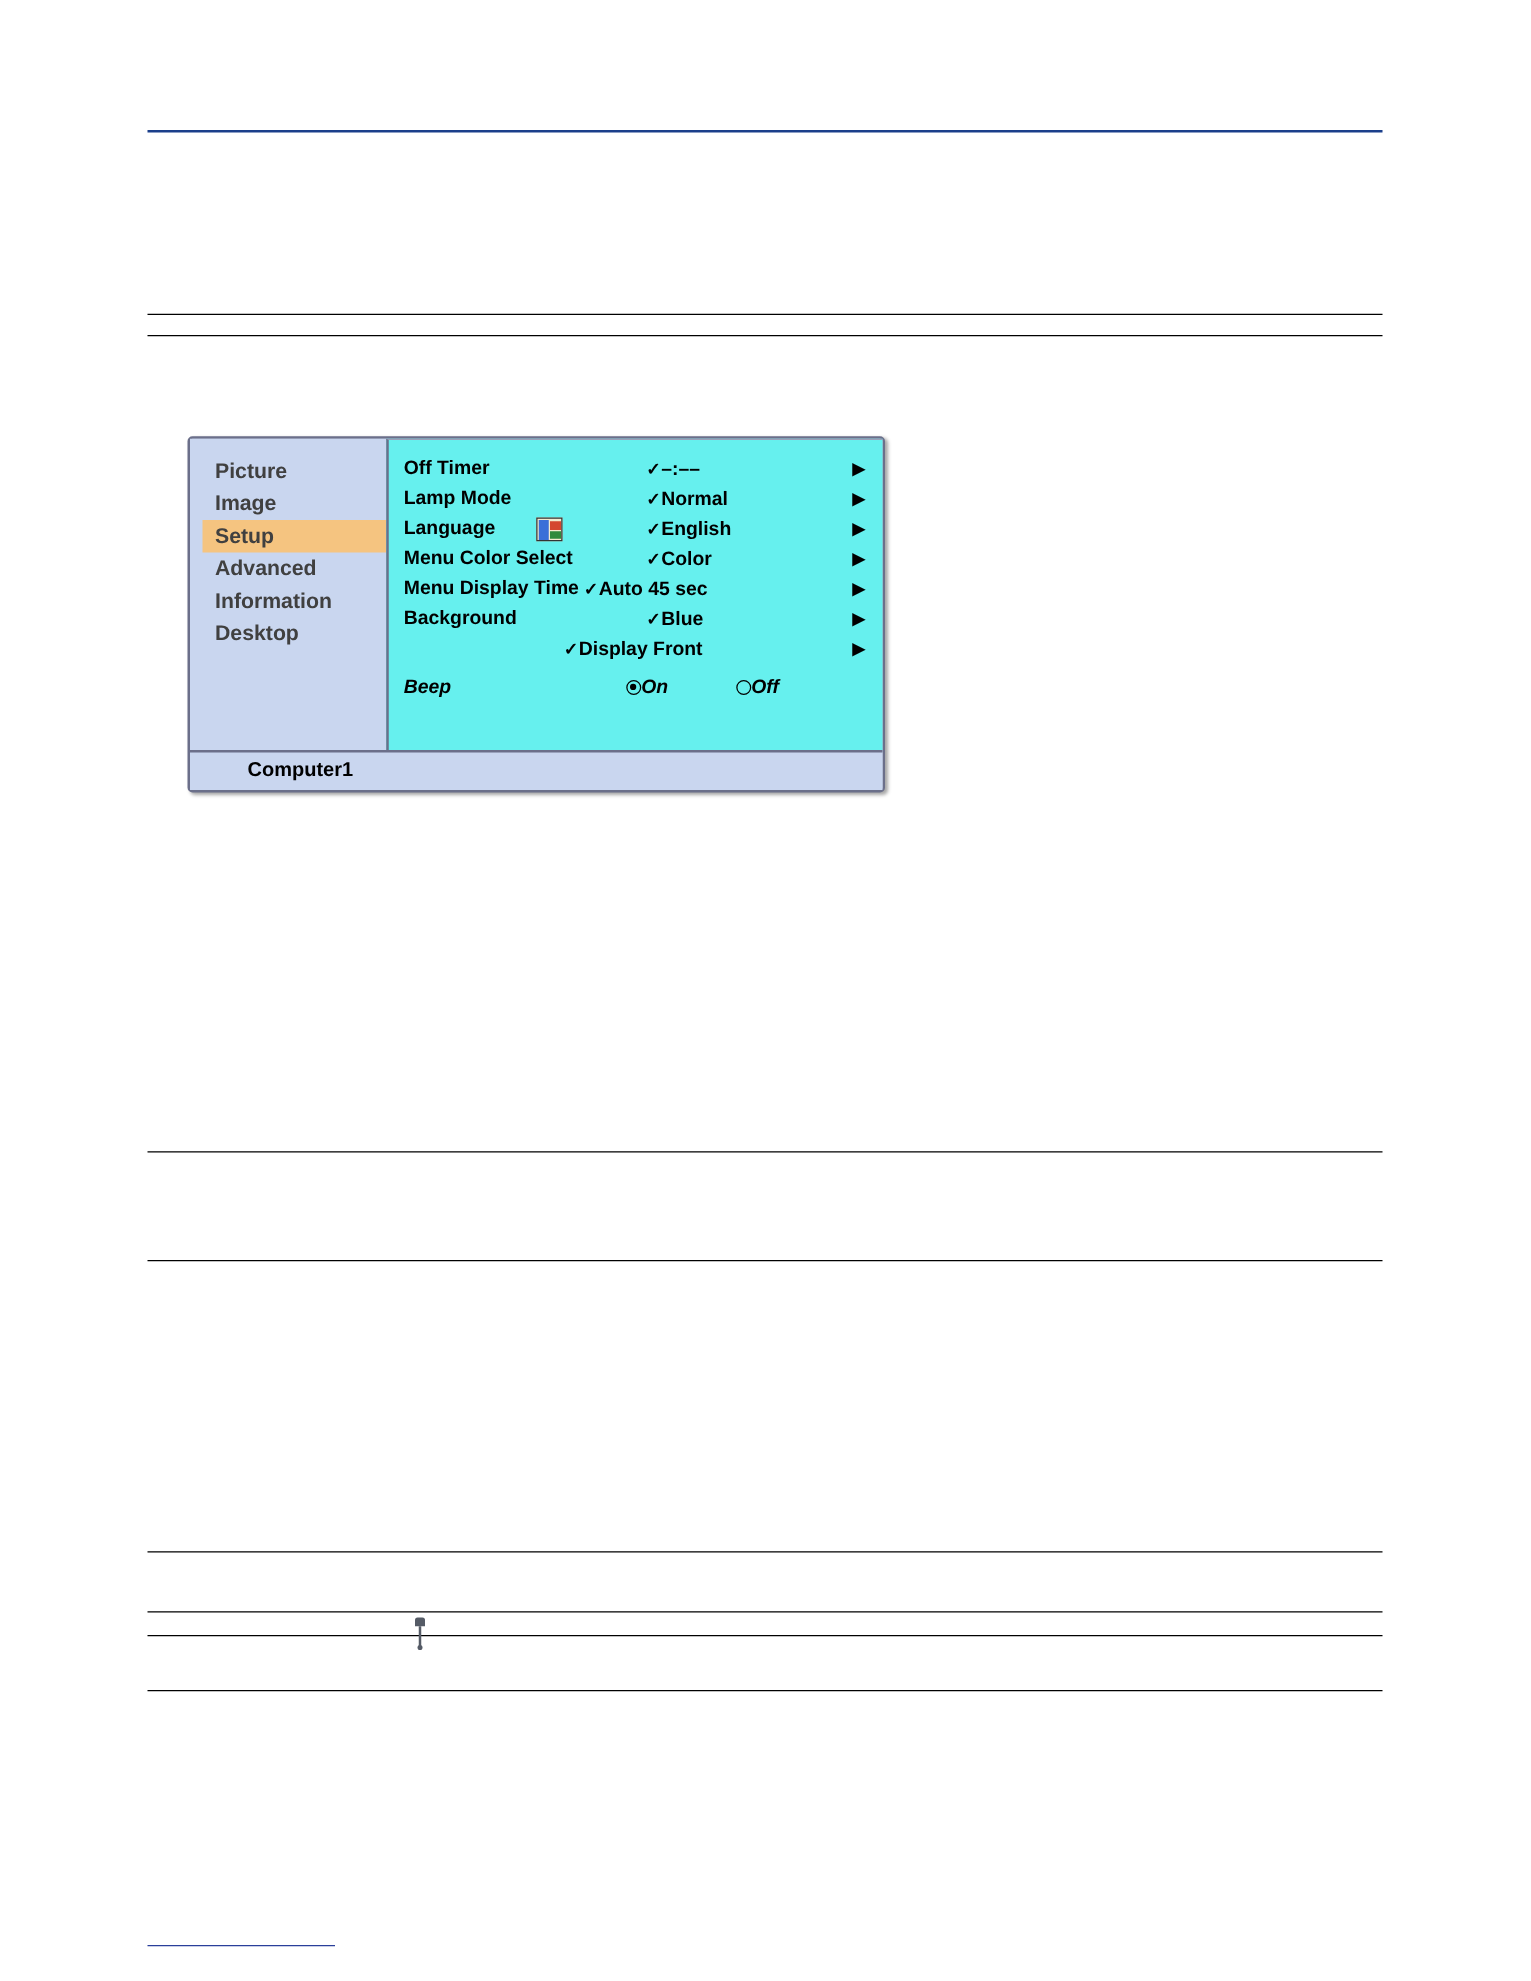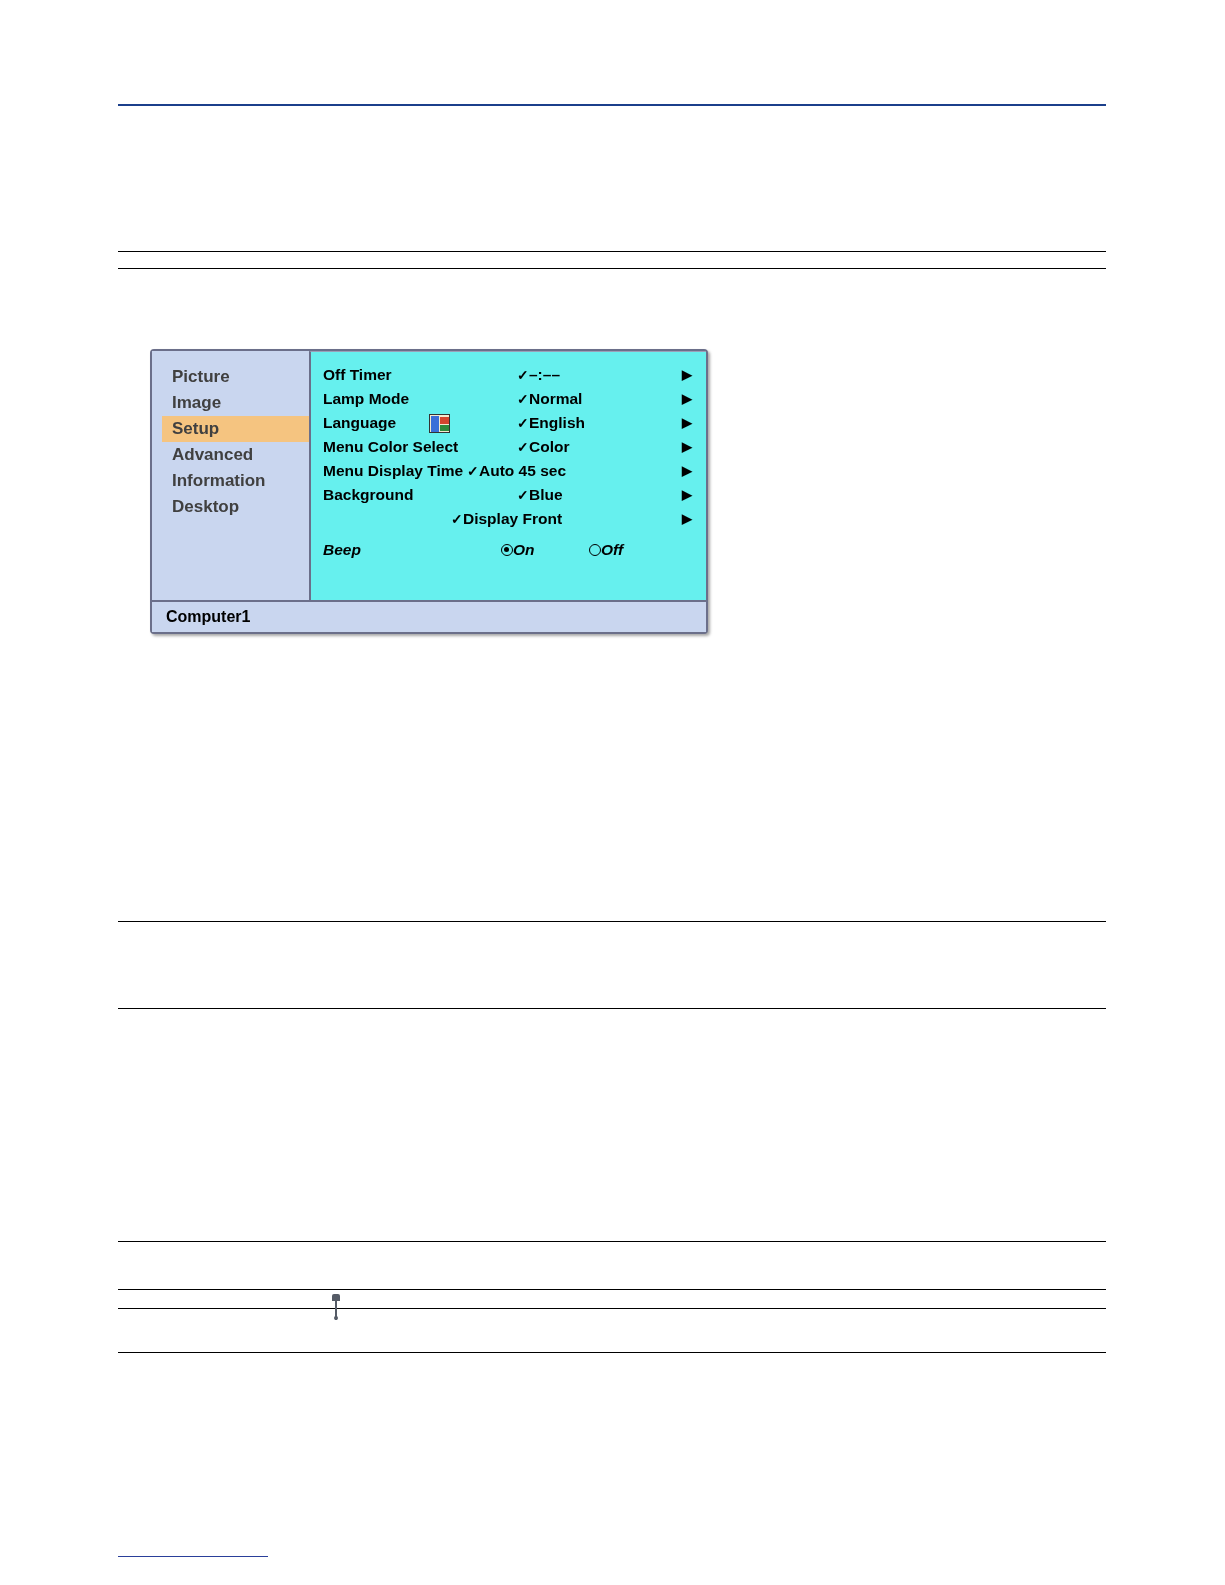--- a/index.html
+++ b/index.html
@@ -193,20 +193,21 @@
     height: 30px;
     border-top: 2px solid #6b6f8a;
     background: #c9d6ef;
     display: flex;
     align-items: center;
   }
   #osd-footer .src {
     font-size: 16px;
     font-weight: bold;
     padding-left: 14px;
+    margin-left: 32px;
   }
 
   
   #bolt {
     position: absolute;
     left: 331px;
     top: 1294px;
     width: 10px;
     height: 26px;
   }

